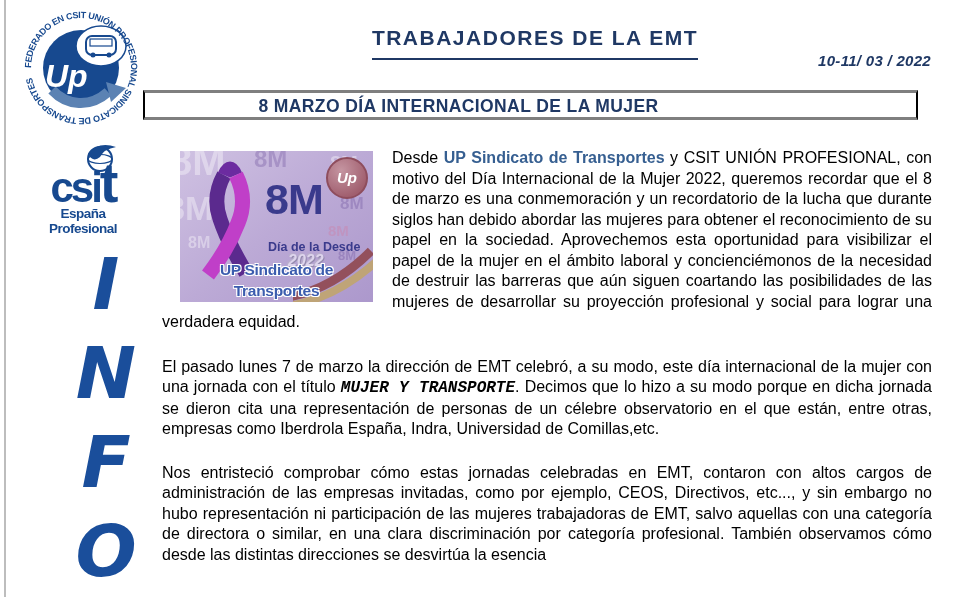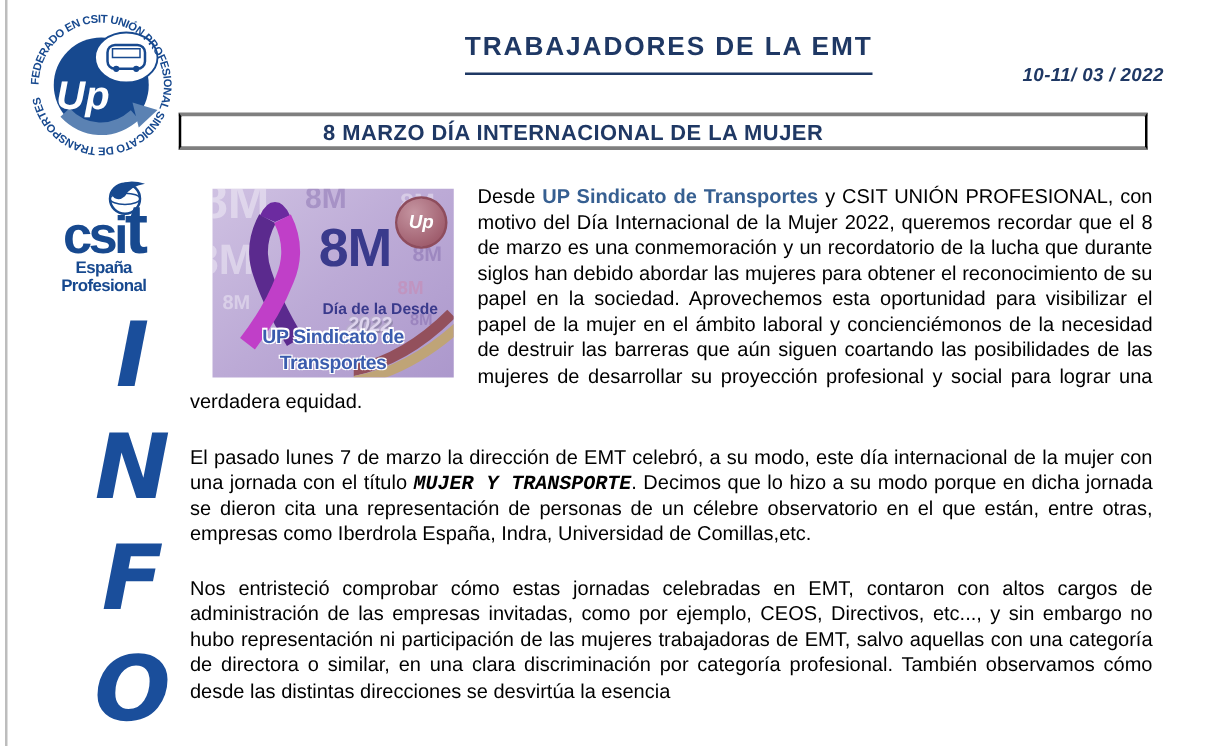--- a/index.html
+++ b/index.html
@@ -27,21 +27,21 @@
   .csit-word{font-weight:bold;font-size:42px;line-height:44px;letter-spacing:-3px;margin-top:18px;}
   .csit-word .bigt{font-size:56px;}
   .csit-sub{font-weight:bold;font-size:13.5px;letter-spacing:-0.5px;margin-top:-4px;}
 
   
   .info-col{position:absolute;left:50px;top:240px;width:112px;text-align:center;
     color:#1a4e9b;font-family:"DejaVu Sans",sans-serif;font-weight:bold;font-style:italic;
     font-size:72px;line-height:89px;}
 
   
-  .content{position:absolute;left:152px;top:148px;width:770px;
+  .content{position:absolute;left:162px;top:148px;width:770px;
     font-size:16px;line-height:20.5px;text-align:justify;}
   .content p{margin:0 0 23px 0;}
   .content p.first{margin-bottom:24px;}
   .b-navy{font-weight:bold;color:#365F91;}
   .b-csit{color:#000000;}
   .emph{font-weight:bold;font-style:italic;font-family:Liberation Mono, monospace;}
 
   
   .poster{display:block;float:left;position:relative;overflow:hidden;
     width:193px;height:151px;margin:3px 19px 9px 18px;

